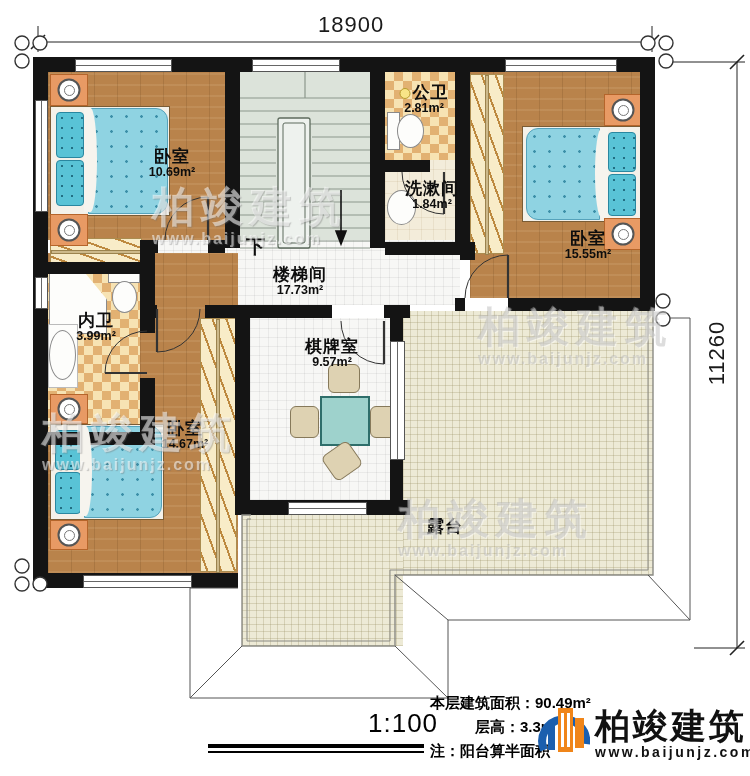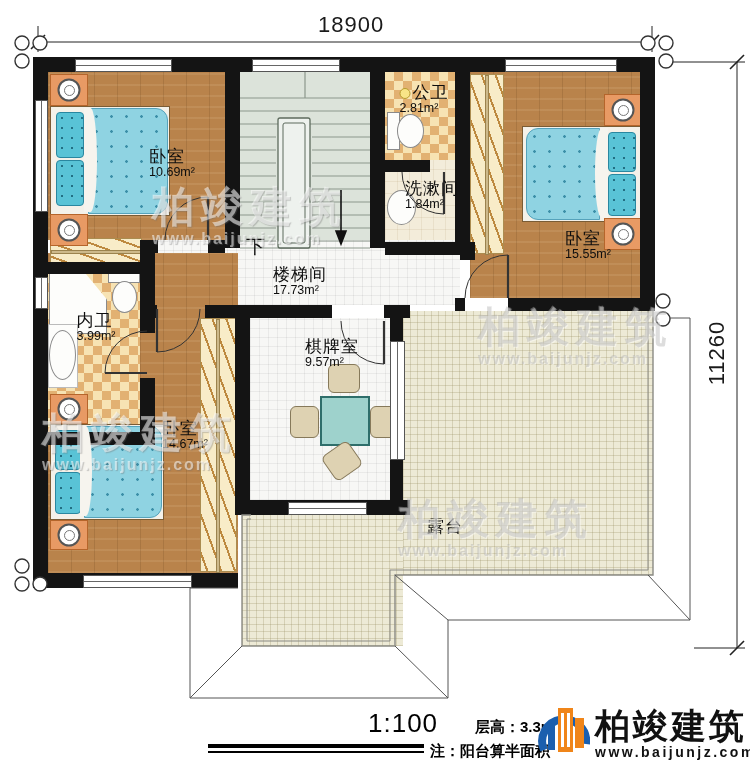--- a/index.html
+++ b/index.html
@@ -39,22 +39,22 @@
   .ns{background:#e89a64;border:1px solid #b5652b;z-index:3;}
   .lamp{position:absolute;left:50%;top:50%;width:19px;height:19px;transform:translate(-50%,-50%);
     border-radius:50%;background:#fff;border:2px solid #555;z-index:4;}
   .lamp::after{content:"";position:absolute;left:50%;top:50%;width:9px;height:9px;transform:translate(-50%,-50%);
     border-radius:50%;border:1.5px solid #777;}
   .fixture{background:#fdfdfb;border:1px solid #8a8a8a;z-index:4;}
   .oval{border-radius:50%;}
   .table{background:#9ed2cc;border:2px solid #2e6e6a;z-index:4;}
   .chair{background:#ded2b2;border:1.5px solid #86795a;border-radius:6px;z-index:4;}
   
-  .room-label{position:absolute;transform:translateX(-50%);color:#0d0d0d;
-    font-weight:normal;z-index:7;line-height:1.05;white-space:nowrap;}
+  .room-label{position:absolute;transform:translateX(-50%);text-align:center;color:#0d0d0d;
+    font-weight:bold;z-index:7;line-height:1.05;white-space:nowrap;}
   .room-label .nm{font-size:17px;display:block;letter-spacing:1px;}
   .room-label .ar{font-size:12.5px;display:block;}
   .dim-text{position:absolute;color:#1a1a1a;font-size:22px;z-index:7;letter-spacing:1px;}
   .wm{position:absolute;z-index:8;pointer-events:none;font-weight:bold;line-height:1;white-space:nowrap;}
   .wm .b{font-size:42px;letter-spacing:7px;}
   .wm .u{font-size:16px;letter-spacing:2px;display:block;margin-top:3px;}
   .wm-light{color:rgba(255,255,255,.52);text-shadow:1px 1px 1px rgba(110,110,110,.35);}
   .wm-gray{color:rgba(175,175,175,.42);text-shadow:1px 1px 1px rgba(255,255,255,.5);}
   svg.overlay{position:absolute;left:0;top:0;z-index:6;}
   
@@ -332,20 +332,21 @@
     <span class="u">www.baijunjz.com</span>
   </div>
   <div class="wm wm-gray" style="left:398px;top:498px;">
     <span class="b">柏竣建筑</span>
     <span class="u">www.baijunjz.com</span>
   </div>
 
   <div class="tb-title" style="left:368px;top:708px;font-size:26px;letter-spacing:1px;font-weight:normal;">1:100</div>
   <div class="tb-rule" style="left:208px;top:744px;width:216px;height:4px;"></div>
   <div class="tb-rule" style="left:208px;top:751px;width:216px;height:2px;"></div>
+  <div class="tb-info" style="left:430px;top:694px;">本层建筑面积：90.49m²</div>
   <div class="tb-info" style="left:430px;top:718px;margin-left:45px;">层高：3.3m</div>
   <div class="tb-info" style="left:430px;top:742px;">注：阳台算半面积</div>
 
   <div class="logo" style="left:538px;top:700px;">
     <svg width="52" height="66" viewBox="0 0 52 66">
       <path d="M6,50 A22,22 0 1 1 48,44" fill="none" stroke="#1b5fae" stroke-width="8"></path>
       <rect x="10" y="26" width="7" height="24" fill="#1b5fae"></rect>
       <rect x="20" y="8" width="15" height="44" fill="#f08519"></rect>
       <rect x="37" y="18" width="9" height="30" fill="#f08519"></rect>
       <rect x="23" y="13" width="3" height="34" fill="#fff"></rect>

